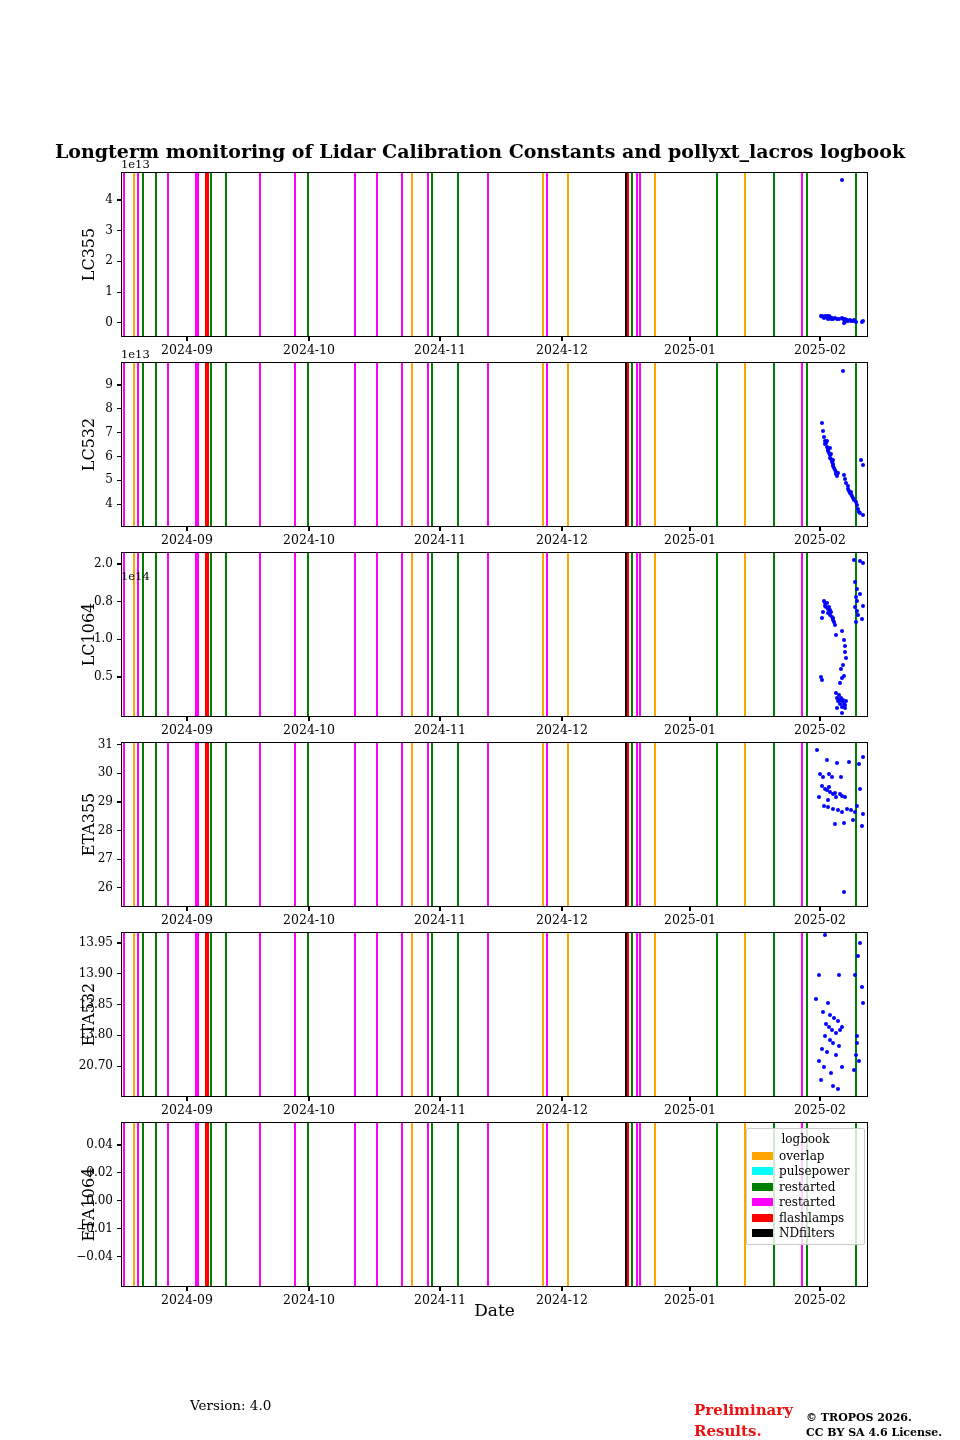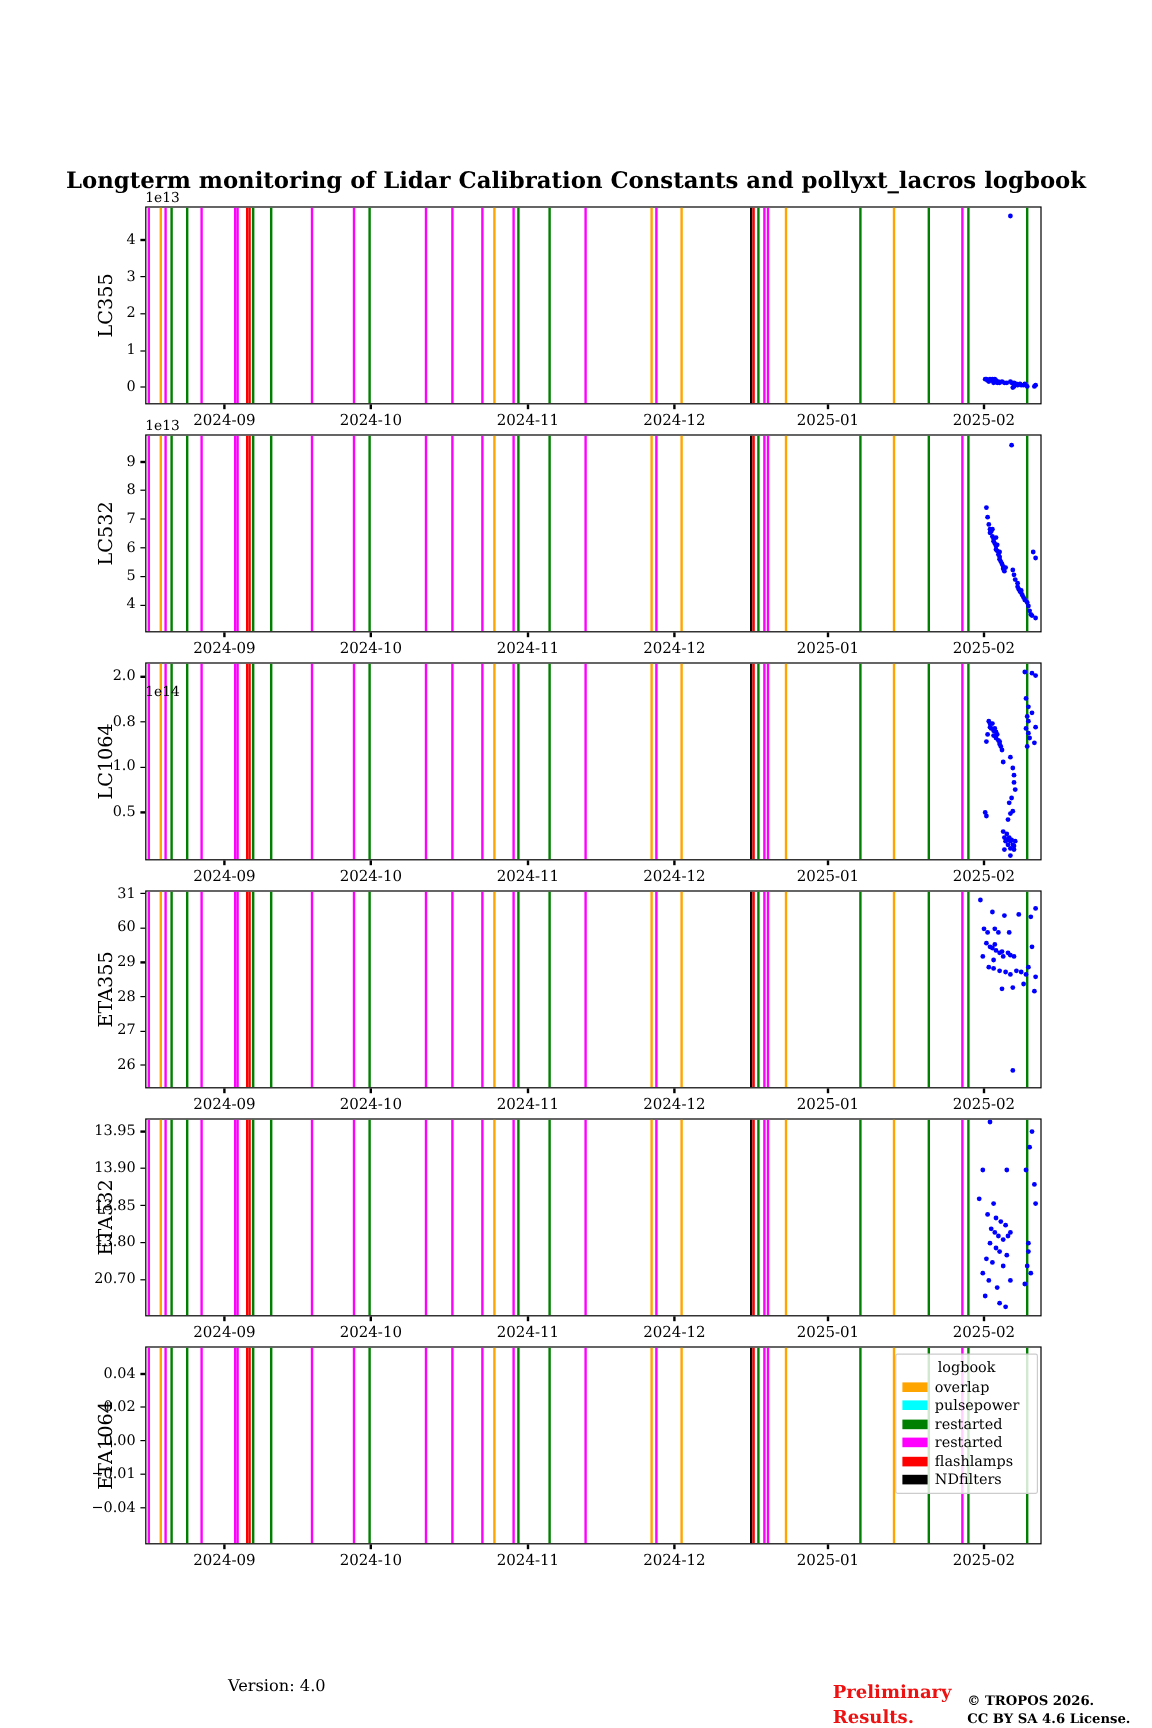--- a/index.html
+++ b/index.html
@@ -466,21 +466,21 @@
       </div>
       <div class="ylabel" style="left: 28px; top: 814.5px;">ETA355</div>
       <div class="ytick-label" style="left: 53px; top: 879.841px;">26</div>
       <div class="tickmark-y" style="left: 117px; top: 887.241px;"></div>
       <div class="ytick-label" style="left: 53px; top: 851.244px;">27</div>
       <div class="tickmark-y" style="left: 117px; top: 858.644px;"></div>
       <div class="ytick-label" style="left: 53px; top: 822.648px;">28</div>
       <div class="tickmark-y" style="left: 117px; top: 830.048px;"></div>
       <div class="ytick-label" style="left: 53px; top: 794.052px;">29</div>
       <div class="tickmark-y" style="left: 117px; top: 801.452px;"></div>
-      <div class="ytick-label" style="left: 53px; top: 765.456px;">60</div>
+      <div class="ytick-label" style="left: 53px; top: 765.456px;">30</div>
       <div class="tickmark-y" style="left: 117px; top: 772.856px;"></div>
       <div class="ytick-label" style="left: 53px; top: 736.86px;">31</div>
       <div class="tickmark-y" style="left: 117px; top: 744.26px;"></div>
       <div class="tickmark-x" style="left: 186.435px; top: 907px;"></div>
       <div class="xtick-label" style="left: 152.035px; top: 912px;">2024-09</div>
       <div class="tickmark-x" style="left: 308.42px; top: 907px;"></div>
       <div class="xtick-label" style="left: 274.02px; top: 912px;">2024-10</div>
       <div class="tickmark-x" style="left: 439.369px; top: 907px;"></div>
       <div class="xtick-label" style="left: 404.969px; top: 912px;">2024-11</div>
       <div class="tickmark-x" style="left: 561.429px; top: 907px;"></div>
@@ -675,20 +675,21 @@
       <div class="xtick-label" style="left: 274.02px; top: 1292px;">2024-10</div>
       <div class="tickmark-x" style="left: 439.369px; top: 1287px;"></div>
       <div class="xtick-label" style="left: 404.969px; top: 1292px;">2024-11</div>
       <div class="tickmark-x" style="left: 561.429px; top: 1287px;"></div>
       <div class="xtick-label" style="left: 527.029px; top: 1292px;">2024-12</div>
       <div class="tickmark-x" style="left: 689.39px; top: 1287px;"></div>
       <div class="xtick-label" style="left: 654.99px; top: 1292px;">2025-01</div>
       <div class="tickmark-x" style="left: 819.368px; top: 1287px;"></div>
       <div class="xtick-label" style="left: 784.968px; top: 1292px;">2025-02</div>
     </div>
+  <div class="xlabel" id="xlabel" style="top:1300px;">Date</div>
 
   <div class="footer-version">Version: 4.0</div>
 
 
   <div class="footer-preliminary">
     <div>Preliminary</div>
     <div>Results.</div>
   </div>
 
   <div class="footer-copyright">

